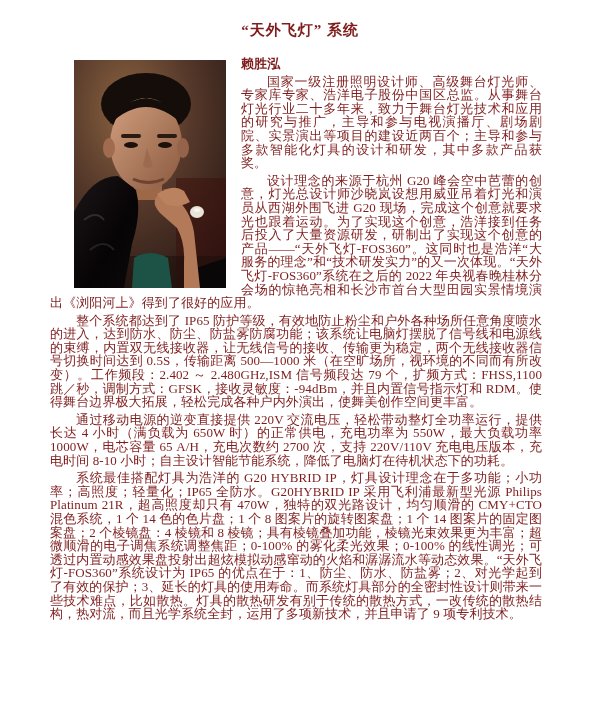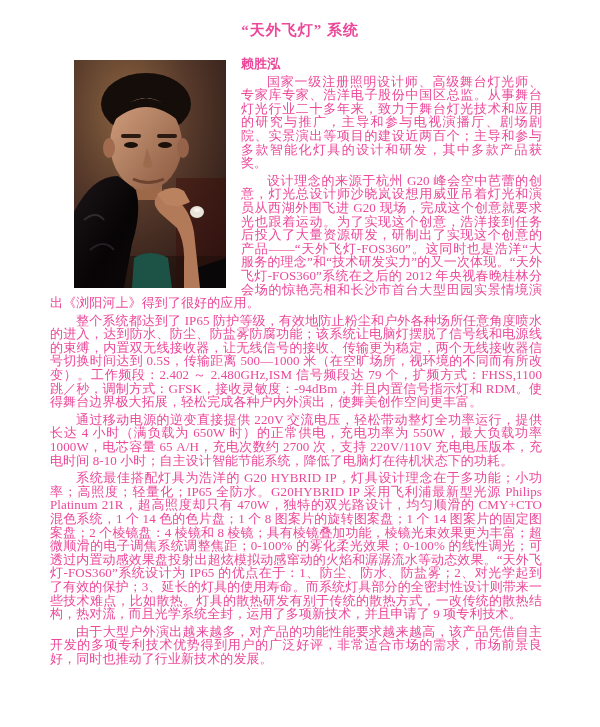--- a/index.html
+++ b/index.html
@@ -4,21 +4,21 @@
 <style>
   * { box-sizing: border-box; }
   html, body { margin: 0; padding: 0; background: #ffffff; }
   .page {
     position: relative;
     width: 600px;
     height: 718px;
     margin: 0 auto;
     background: #ffffff;
     font-family: "Liberation Serif", "DejaVu Serif", serif;
-    color: #ec4899;
+    color: #7f1d1d;
     overflow: hidden;
   }
   .title {
     margin: 20px 0 0 0;
     text-align: center;
     font-size: 15px;
     line-height: 20px;
     font-weight: bold;
     letter-spacing: 1px;
   }
@@ -97,20 +97,19 @@
         <path d="M60,198 Q76,188 94,198 L98,228 L58,228 Z" fill="#1d5246"></path>
         <path d="M126,228 L120,172 Q116,150 103,140 Q91,129 83,136 Q77,143 86,153 L103,168 Q111,182 110,202 L110,228 Z" fill="#b27a58"></path>
         <path d="M83,134 Q99,123 110,131 L116,142 Q103,149 91,144 Z" fill="#bb8260"></path>
         <ellipse cx="123" cy="152" rx="7" ry="6" fill="#e8e4da"></ellipse>
         <ellipse cx="123" cy="150" rx="3" ry="2" fill="#f7f5ee"></ellipse>
       </svg>
     </div>
 
     <p class="author-name">赖胜泓</p>
     <p class="para">国家一级注册照明设计师、高级舞台灯光师、专家库专家、浩洋电子股份中国区总监。从事舞台灯光行业二十多年来，致力于舞台灯光技术和应用的研究与推广，主导和参与电视演播厅、剧场剧院、实景演出等项目的建设近两百个；主导和参与多款智能化灯具的设计和研发，其中多款产品获奖。</p>
-    <p class="para">设计理念的来源于杭州 G20 峰会空中芭蕾的创意，灯光总设计师沙晓岚设想用威亚吊着灯光和演员从西湖外围飞进 G20 现场，完成这个创意就要求光也跟着运动。为了实现这个创意，浩洋接到任务后投入了大量资源研发，研制出了实现这个创意的产品——“天外飞灯-FOS360”。这同时也是浩洋“大服务的理念”和“技术研发实力”的又一次体现。“天外飞灯-FOS360”系统在之后的 2012 年央视春晚桂林分会场的惊艳亮相和长沙市首台大型田园实景情境演出《浏阳河上》得到了很好的应用。</p>
+    <p class="para">设计理念的来源于杭州 G20 峰会空中芭蕾的创意，灯光总设计师沙晓岚设想用威亚吊着灯光和演员从西湖外围飞进 G20 现场，完成这个创意就要求光也跟着运动。为了实现这个创意，浩洋接到任务后投入了大量资源研发，研制出了实现这个创意的产品——“天外飞灯-FOS360”。这同时也是浩洋“大服务的理念”和“技术研发实力”的又一次体现。“天外飞灯-FOS360”系统在之后的 2022 年央视春晚桂林分会场的惊艳亮相和长沙市首台大型田园实景情境演出《浏阳河上》得到了很好的应用。</p>
     <p class="para">整个系统都达到了 IP65 防护等级，有效地防止粉尘和户外各种场所任意角度喷水的进入，达到防水、防尘、防盐雾防腐功能；该系统让电脑灯摆脱了信号线和电源线的束缚，内置双无线接收器，让无线信号的接收、传输更为稳定，两个无线接收器信号切换时间达到 0.5S，传输距离 500—1000 米（在空旷场所，视环境的不同而有所改变）。工作频段：2.402 ～ 2.480GHz,ISM 信号频段达 79 个，扩频方式：FHSS,1100 跳／秒，调制方式：GFSK，接收灵敏度：-94dBm，并且内置信号指示灯和 RDM。使得舞台边界极大拓展，轻松完成各种户内外演出，使舞美创作空间更丰富。</p>
     <p class="para">通过移动电源的逆变直接提供 220V 交流电压，轻松带动整灯全功率运行，提供长达 4 小时（满负载为 650W 时）的正常供电，充电功率为 550W，最大负载功率 1000W，电芯容量 65 A/H，充电次数约 2700 次，支持 220V/110V 充电电压版本，充电时间 8-10 小时；自主设计智能节能系统，降低了电脑灯在待机状态下的功耗。</p>
     <p class="para">系统最佳搭配灯具为浩洋的 G20 HYBRID IP，灯具设计理念在于多功能；小功率；高照度；轻量化；IP65 全防水。G20HYBRID IP 采用飞利浦最新型光源 Philips Platinum 21R，超高照度却只有 470W，独特的双光路设计，均匀顺滑的 CMY+CTO 混色系统，1 个 14 色的色片盘；1 个 8 图案片的旋转图案盘；1 个 14 图案片的固定图案盘；2 个棱镜盘：4 棱镜和 8 棱镜；具有棱镜叠加功能，棱镜光束效果更为丰富；超微顺滑的电子调焦系统调整焦距；0-100% 的雾化柔光效果；0-100% 的线性调光；可透过内置动感效果盘投射出超炫模拟动感窜动的火焰和潺潺流水等动态效果。“天外飞灯-FOS360”系统设计为 IP65 的优点在于：1、防尘、防水、防盐雾；2、对光学起到了有效的保护；3、延长的灯具的使用寿命。而系统灯具部分的全密封性设计则带来一些技术难点，比如散热。灯具的散热研发有别于传统的散热方式，一改传统的散热结构，热对流，而且光学系统全封，运用了多项新技术，并且申请了 9 项专利技术。</p>
-    <p class="para">由于大型户外演出越来越多，对产品的功能性能要求越来越高，该产品凭借自主开发的多项专利技术优势得到用户的广泛好评，非常适合市场的需求，市场前景良好，同时也推动了行业新技术的发展。</p>
 
   </div>
 </div>
 
 </body></html>

